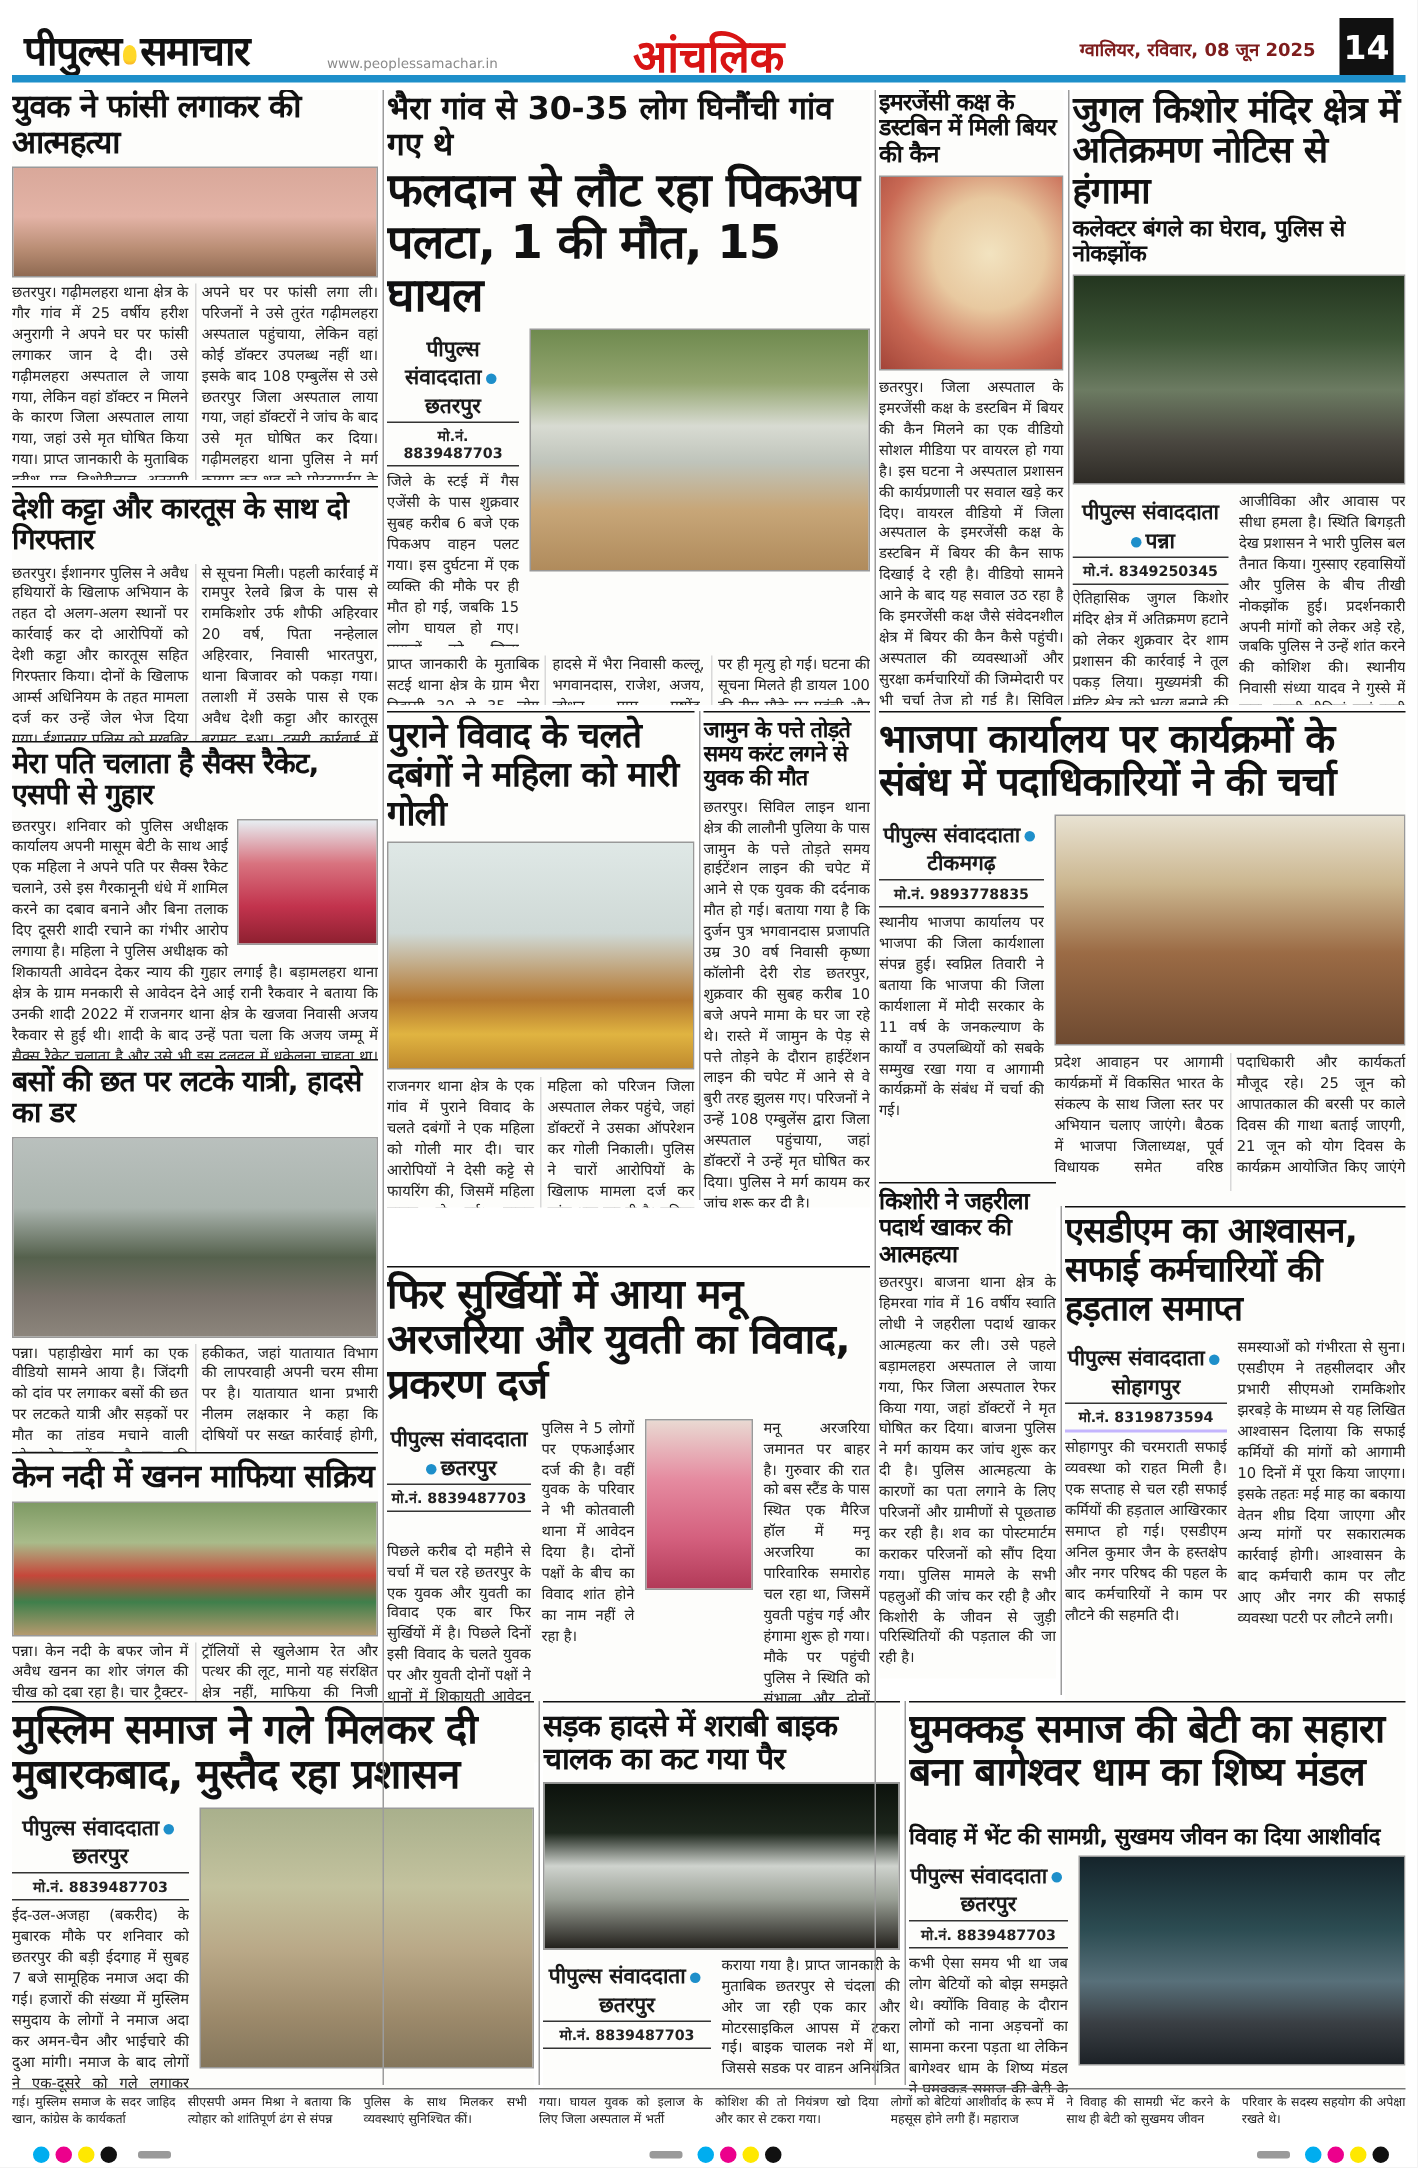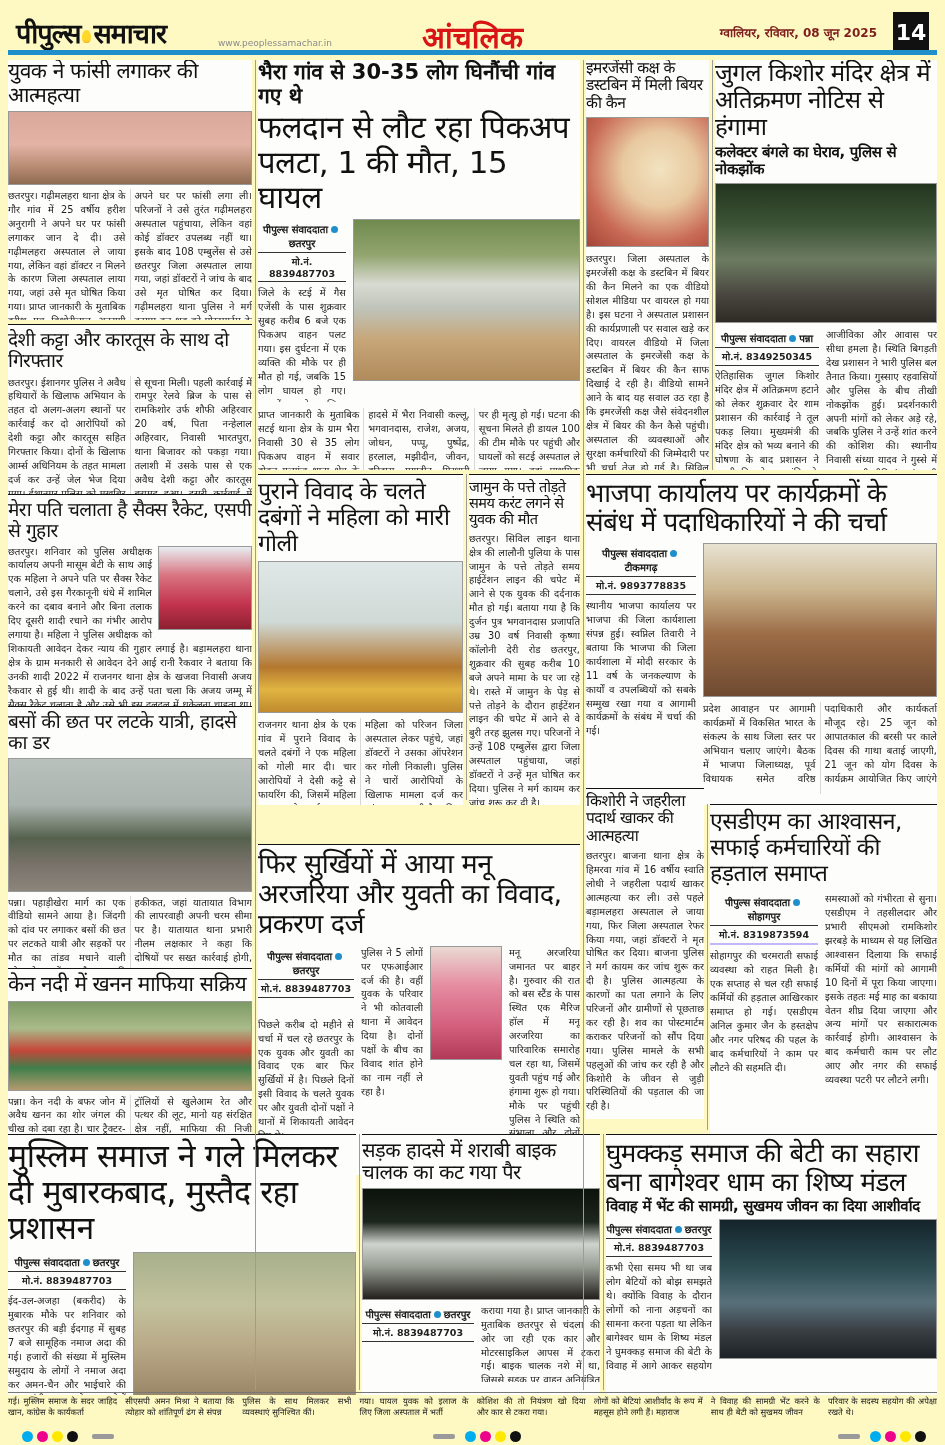--- a/index.html
+++ b/index.html
@@ -1,34 +1,34 @@
 <!DOCTYPE html>
 <html><head>
 <meta charset="utf-8">
 <style>
   html,body{margin:0;padding:0;background:#e9e9e9;}
-  .page{position:relative;width:945px;height:1445px;background:#fef9c3;margin:0 auto;
+  .page{position:relative;width:945px;height:1445px;background:#ffffff;margin:0 auto;
         font-family:"DejaVu Sans","Liberation Sans",sans-serif;color:#1a1a1a;overflow:hidden;}
   
   .header{position:absolute;left:8px;top:6px;width:929px;height:42px;}
   .masthead{position:absolute;left:8px;top:8px;font-weight:800;font-size:27px;letter-spacing:-1px;color:#111;}
   .masthead .bulb{display:inline-block;width:9px;height:13px;margin:0 2px;background:radial-gradient(circle at 50% 35%,#ffd829 60%,#f5a623 100%);border-radius:50% 50% 40% 40%;vertical-align:baseline;}
   .site{position:absolute;left:210px;top:32px;font-size:9px;color:#8a8a8a;}
   .section-title{position:absolute;left:0;right:0;top:10px;text-align:center;font-size:30px;font-weight:800;color:#d81414;}
   .dateline{position:absolute;right:60px;top:18px;font-size:12px;font-weight:700;color:#7e1d1d;}
   .pagebox{position:absolute;right:8px;top:6px;width:36px;height:40px;background:#111;color:#fff;
            font-size:22px;font-weight:800;display:flex;align-items:center;justify-content:center;}
   .blue-rule{position:absolute;left:8px;top:50px;width:929px;height:5px;background:#1e8fca;}
   
   .art{position:absolute;overflow:hidden;background:#fdfdfb;}
   .rt{border-top:1.5px solid #111;padding-top:4px;}
-  .hl{font-weight:400;color:#111;line-height:1.12;letter-spacing:-0.5px;}
+  .hl{font-weight:700;color:#111;line-height:1.12;letter-spacing:-0.5px;}
   .kicker{font-weight:600;color:#111;line-height:1.15;}
   .subhead{font-weight:800;color:#111;line-height:1.15;letter-spacing:-0.3px;}
-  .byline{font-size:10px;font-weight:700;text-align:center;border-bottom:1px solid #333;padding:3px 0 2px;}
+  .byline{font-size:14px;font-weight:700;text-align:center;border-bottom:1px solid #333;padding:3px 0 2px;}
   .byline .dot{display:inline-block;width:7px;height:7px;border-radius:50%;background:#1e8fca;margin:0 3px;}
   .phone{font-size:9.5px;font-weight:700;text-align:center;padding:2px 0;color:#222;}
   .bodytxt{font-size:9.8px;line-height:1.42;text-align:justify;color:#222;}
   .cols2{column-count:2;column-gap:9px;column-rule:1px solid #d8d8d8;}
   .cols3{column-count:3;column-gap:9px;column-rule:1px solid #d8d8d8;}
   .photo{position:relative;border:1px solid #999;}
   .row{display:flex;gap:7px;}
   
   .ph-a1{background:linear-gradient(180deg,#d9a89a 0%,#e3b3a6 45%,#b98d74 75%,#8f6a52 100%);}
   .ph-b1{background:linear-gradient(180deg,#6f8a4f 0%,#93a56f 22%,#d8dbd2 40%,#bfc4bb 55%,#c7a678 75%,#b08b5c 100%);}
@@ -184,21 +184,21 @@
       <div style="width:108px;flex:none;">
         <div class="byline"><span>पीपुल्स संवाददाता</span><span class="dot"></span><span>सोहागपुर</span></div>
         <div class="phone" style="border-bottom:2px solid #c4b5fd;">मो.नं. 8319873594</div>
         <div class="bodytxt" style="height:212px;overflow:hidden;margin-top:4px;">सोहागपुर की चरमराती सफाई व्यवस्था को राहत मिली है। एक सप्ताह से चल रही सफाई कर्मियों की हड़ताल आखिरकार समाप्त हो गई। एसडीएम अनिल कुमार जैन के हस्तक्षेप और नगर परिषद की पहल के बाद कर्मचारियों ने काम पर लौटने की सहमति दी।</div>
       </div>
       <div class="bodytxt" style="flex:1;height:250px;overflow:hidden;">समस्याओं को गंभीरता से सुना। एसडीएम ने तहसीलदार और प्रभारी सीएमओ रामकिशोर झरबड़े के माध्यम से यह लिखित आश्वासन दिलाया कि सफाई कर्मियों की मांगों को आगामी 10 दिनों में पूरा किया जाएगा। इसके तहतः मई माह का बकाया वेतन शीघ्र दिया जाएगा और अन्य मांगों पर सकारात्मक कार्रवाई होगी। आश्वासन के बाद कर्मचारी काम पर लौट आए और नगर की सफाई व्यवस्था पटरी पर लौटने लगी।</div>
     </div>
   </div>
 
   <div class="art rt" style="left:8px;top:1134px;width:348px;height:256px;">
-    <div class="hl" style="font-size:32px;">मुस्लिम समाज ने गले मिलकर दी मुबारकबाद, मुस्तैद रहा प्रशासन</div>
+    <div class="hl" style="font-size:27px;">मुस्लिम समाज ने गले मिलकर दी मुबारकबाद, मुस्तैद रहा प्रशासन</div>
     <div class="row" style="margin-top:6px;">
       <div style="width:118px;flex:none;">
         <div class="byline"><span>पीपुल्स संवाददाता</span><span class="dot"></span><span>छतरपुर</span></div>
         <div class="phone" style="border-bottom:1px solid #333;">मो.नं. 8839487703</div>
         <div class="bodytxt" style="height:142px;overflow:hidden;margin-top:4px;">ईद-उल-अजहा (बकरीद) के मुबारक मौके पर शनिवार को छतरपुर की बड़ी ईदगाह में सुबह 7 बजे सामूहिक नमाज अदा की गई। हजारों की संख्या में मुस्लिम समुदाय के लोगों ने नमाज अदा कर अमन-चैन और भाईचारे की दुआ मांगी। नमाज के बाद लोगों ने एक-दूसरे को गले लगाकर मुबारकबाद दी। इस दौरान जिला प्रशासन और पुलिस मुस्तैद रही।</div>
       </div>
       <div class="photo ph-d1" style="flex:1;height:172px;"></div>
     </div>
   </div>
 
@@ -209,21 +209,21 @@
       <div style="width:112px;flex:none;">
         <div class="byline"><span>पीपुल्स संवाददाता</span><span class="dot"></span><span>छतरपुर</span></div>
         <div class="phone" style="border-bottom:1px solid #333;">मो.नं. 8839487703</div>
       </div>
       <div class="bodytxt" style="flex:1;height:78px;overflow:hidden;">कराया गया है। प्राप्त जानकारी के मुताबिक छतरपुर से चंदला की ओर जा रही एक कार और मोटरसाइकिल आपस में टकरा गई। बाइक चालक नशे में था, जिससे सड़क पर वाहन अनियंत्रित हो गया। हादसे में बाइक सवार युवक का पैर कट गया। घायल को 108 एम्बुलेंस से जिला अस्पताल पहुंचाया गया, जहां उसका इलाज जारी है।</div>
     </div>
   </div>
 
   <div class="art rt" style="left:606px;top:1134px;width:331px;height:256px;">
     <div class="hl" style="font-size:26px;">घुमक्कड़ समाज की बेटी का सहारा बना बागेश्वर धाम का शिष्य मंडल</div>
-    <div class="subhead" style="font-size:15px;margin-top:1px;">विवाह में भेंट की सामग्री, सुखमय जीवन का दिया आशीर्वाद</div>
+    <div class="subhead" style="font-size:15px;margin-top:19px;">विवाह में भेंट की सामग्री, सुखमय जीवन का दिया आशीर्वाद</div>
     <div class="row" style="margin-top:4px;">
       <div style="width:106px;flex:none;">
         <div class="byline"><span>पीपुल्स संवाददाता</span><span class="dot"></span><span>छतरपुर</span></div>
         <div class="phone" style="border-bottom:1px solid #333;">मो.नं. 8839487703</div>
         <div class="bodytxt" style="height:110px;overflow:hidden;margin-top:4px;">कभी ऐसा समय भी था जब लोग बेटियों को बोझ समझते थे। क्योंकि विवाह के दौरान लोगों को नाना अड़चनों का सामना करना पड़ता था लेकिन बागेश्वर धाम के शिष्य मंडल ने घुमक्कड़ समाज की बेटी के विवाह में आगे आकर सहयोग किया और विवाह की सामग्री भेंट करने के साथ ही बेटी को सुखमय जीवन का आशीर्वाद दिया।</div>
       </div>
       <div class="photo ph-d3" style="flex:1;height:138px;"></div>
     </div>
   </div>
 

